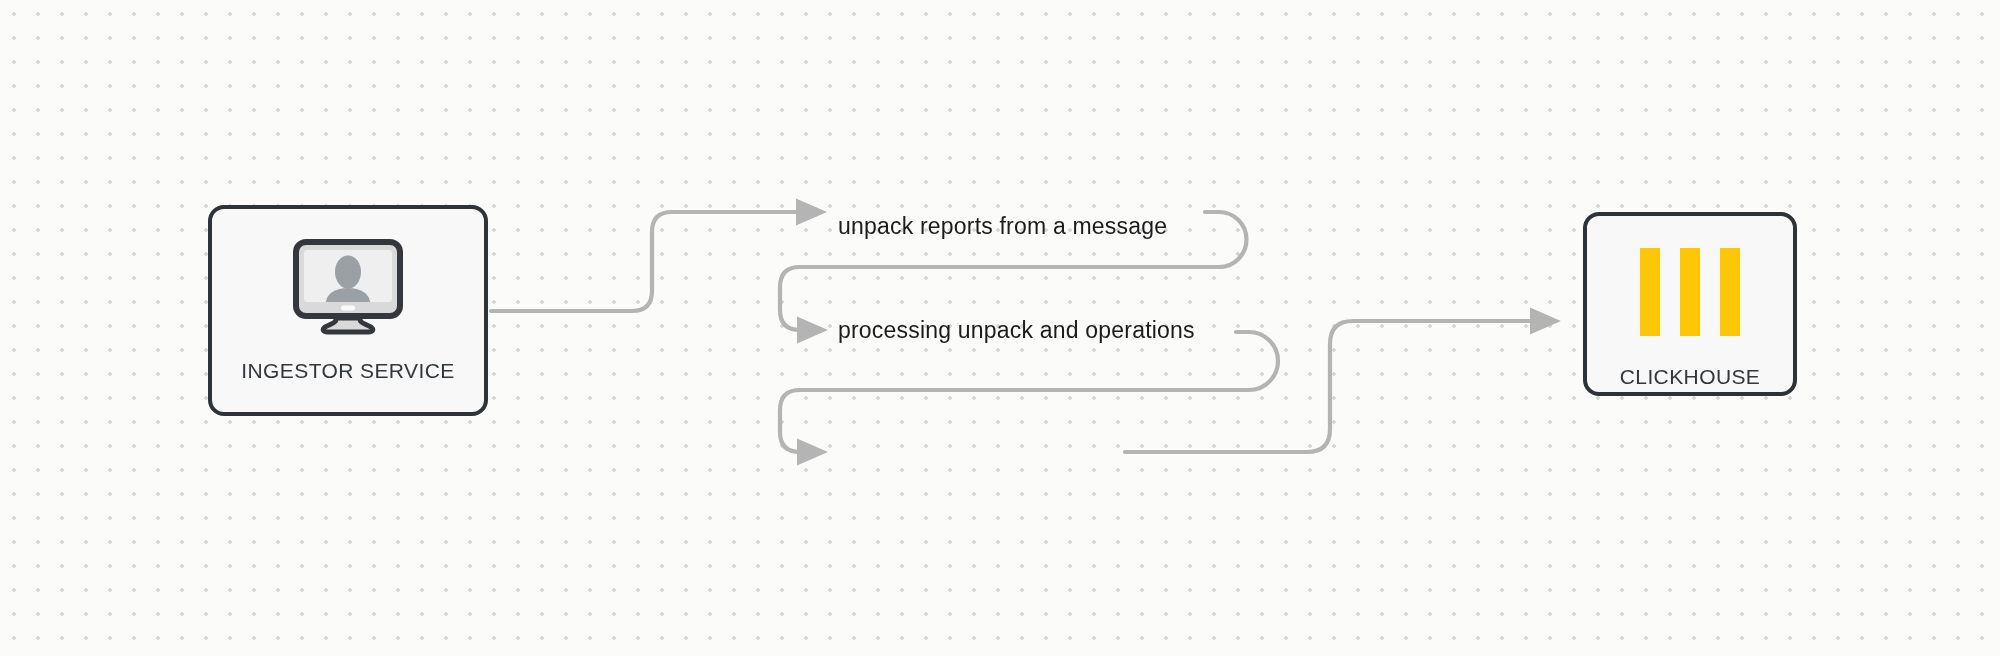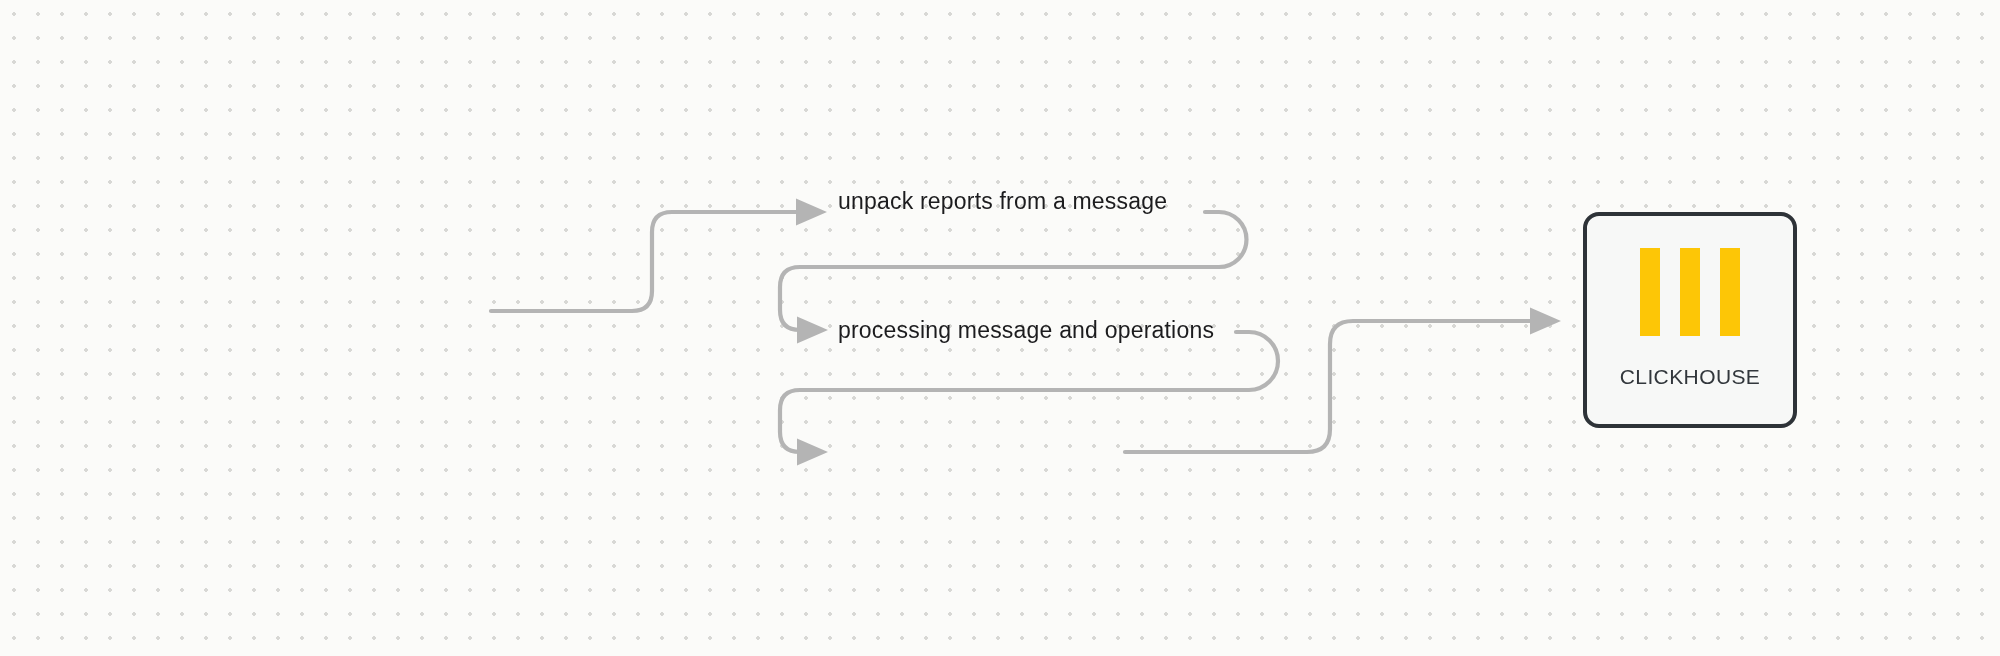--- a/index.html
+++ b/index.html
@@ -43,41 +43,41 @@
   .node{
     position:absolute;
     background:var(--node-fill);
     border:4px solid var(--node-border);
     border-radius:16px;
     display:flex;
     flex-direction:column;
     align-items:center;
   }
   .node-ingestor{left:208px;top:205px;width:280px;height:211px;padding-top:30px;}
-  .node-clickhouse{left:1583px;top:212px;width:214px;height:216px;padding-top:32px;}
+  .node-clickhouse{left:1583px;top:212px;width:214px;height:184px;padding-top:32px;}
   .node-label{
     color:var(--node-label);
     font-size:21px;
     font-weight:500;
     letter-spacing:0.4px;
     line-height:26px;
     white-space:nowrap;
   }
   .node-ingestor .node-label{margin-top:19px;}
   .node-clickhouse .node-label{margin-top:24px;}
   .step-label{
     position:absolute;
     left:838px;
     color:var(--text);
     font-size:23px;
     line-height:28px;
     letter-spacing:0.2px;
     white-space:nowrap;
   }
-  .step-1{top:187px;}
+  .step-1{top:212px;}
   .step-2{top:316px;}
   .step-3{top:438px;}
   .bars-icon rect{fill:var(--clickhouse-yellow);}
 </style>
 </head>
 <body>
 
 <div class="canvas">
 
   <svg class="connector-layer" viewBox="0 0 2000 656" xmlns="http://www.w3.org/2000/svg">
@@ -88,28 +88,47 @@
     <path class="connector" d="M 1205 212 H 1219 A 27.5 27.5 0 0 1 1219 267 H 800 Q 780 267 780 287 V 310 Q 780 330 800 330"></path>
     <path class="arrowhead" d="M 797 316.5 L 828 330 L 797 343.5 Z"></path>
 
     <path class="connector" d="M 1236 332 H 1249 A 29 29 0 0 1 1249 390 H 800 Q 780 390 780 410 V 432 Q 780 452 800 452"></path>
     <path class="arrowhead" d="M 797 438.5 L 828 452 L 797 465.5 Z"></path>
 
     <path class="connector" d="M 1125 452 H 1307 Q 1330 452 1330 429 V 344 Q 1330 321 1353 321 H 1531"></path>
     <path class="arrowhead" d="M 1530 307.5 L 1561 321 L 1530 334.5 Z"></path>
   </svg>
 
+  <div class="node node-ingestor">
+    <span>
+      <svg width="110" height="96" viewBox="0 0 110 96" xmlns="http://www.w3.org/2000/svg">
+        <rect x="3" y="3" width="104" height="74" rx="10" fill="var(--icon-gray)" stroke="var(--icon-dark)" stroke-width="6"></rect>
+        <rect x="11" y="11" width="88" height="52" rx="3" fill="var(--icon-screen)"></rect>
+        <clipPath id="screenClip">
+            <rect x="11" y="11" width="88" height="52" rx="3"></rect>
+          </clipPath>
+        <g clip-path="url(#screenClip)">
+          <ellipse cx="55" cy="33" rx="13" ry="16.5" fill="var(--icon-silhouette)"></ellipse>
+          <ellipse cx="55" cy="63" rx="22" ry="14" fill="var(--icon-silhouette)"></ellipse>
+        </g>
+        <rect x="48" y="66.5" width="14" height="5" rx="2.5" fill="#fbfbfb"></rect>
+        <path d="M43 79 L43 80.5 C43 84.5 35 85.5 31.5 88.5 C29 90.8 30.5 93 34.5 93
+                 L75.5 93 C79.5 93 81 90.8 78.5 88.5 C75 85.5 67 84.5 67 80.5 L67 79 Z" fill="var(--icon-gray)" stroke="var(--icon-dark)" stroke-width="5" stroke-linejoin="round"></path>
+      </svg>
+    </span>
+    <span class="node-label">INGESTOR SERVICE</span>
+  </div>
 
   <div class="node node-clickhouse">
     <span>
       <svg class="bars-icon" width="100" height="88" viewBox="0 0 100 88" xmlns="http://www.w3.org/2000/svg">
         <rect x="0" y="0" width="20" height="88"></rect>
         <rect x="40" y="0" width="20" height="88"></rect>
         <rect x="80" y="0" width="20" height="88"></rect>
       </svg>
     </span>
     <span class="node-label">CLICKHOUSE</span>
   </div>
 
   <div class="step-label step-1">unpack reports from a message</div>
-  <div class="step-label step-2">processing message and operations</div>
+  <div class="step-label step-2">processing unpack and operations</div>
 
 </div>
 
 </body></html>

